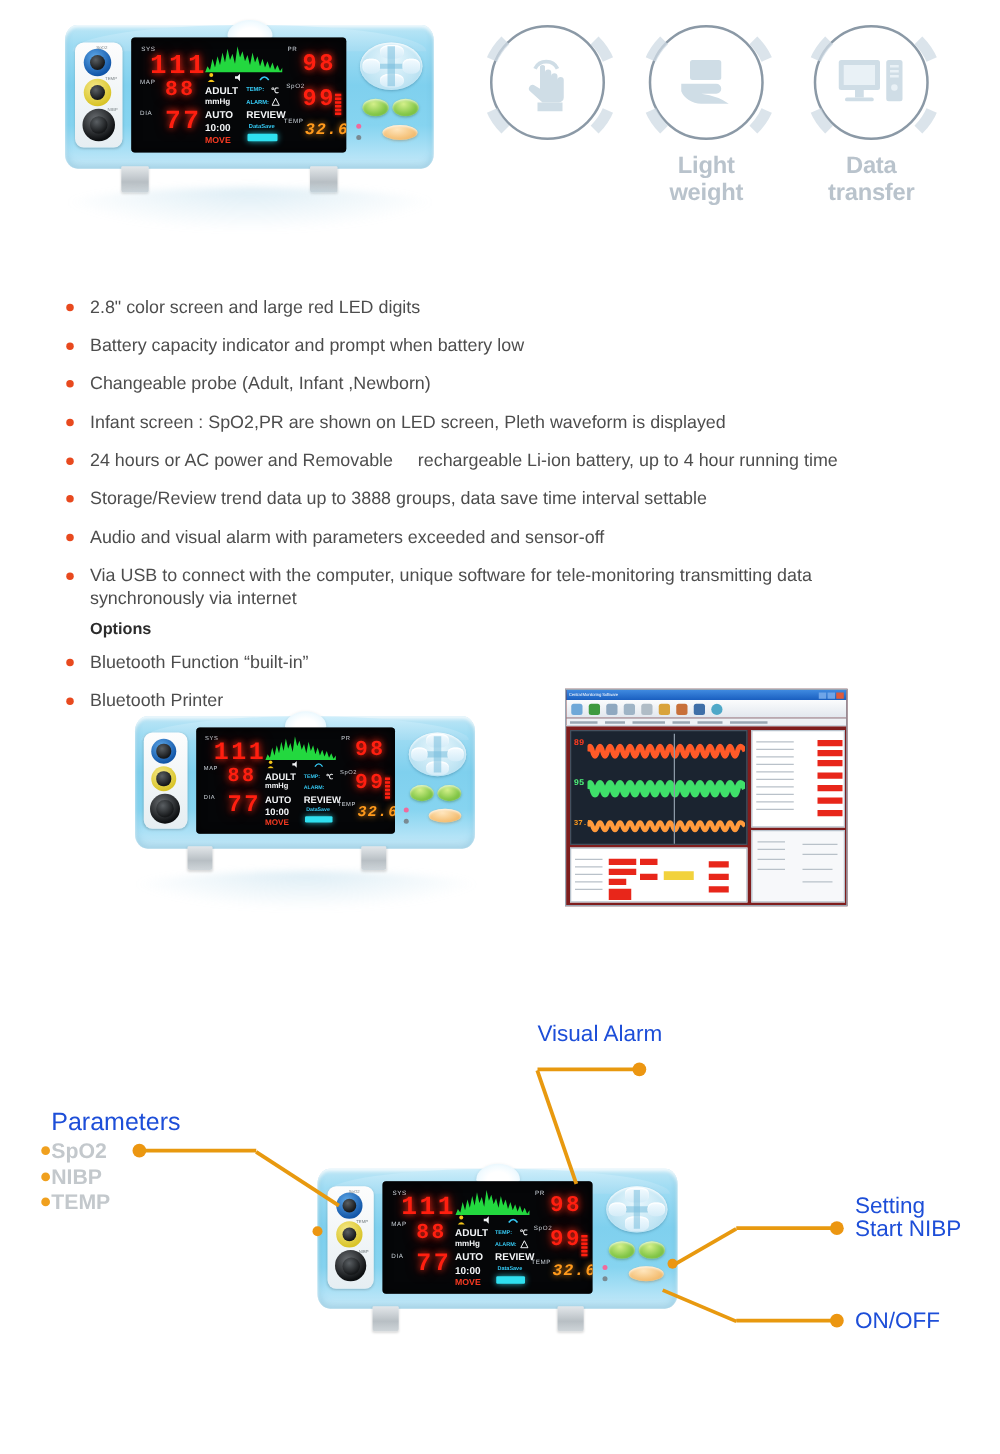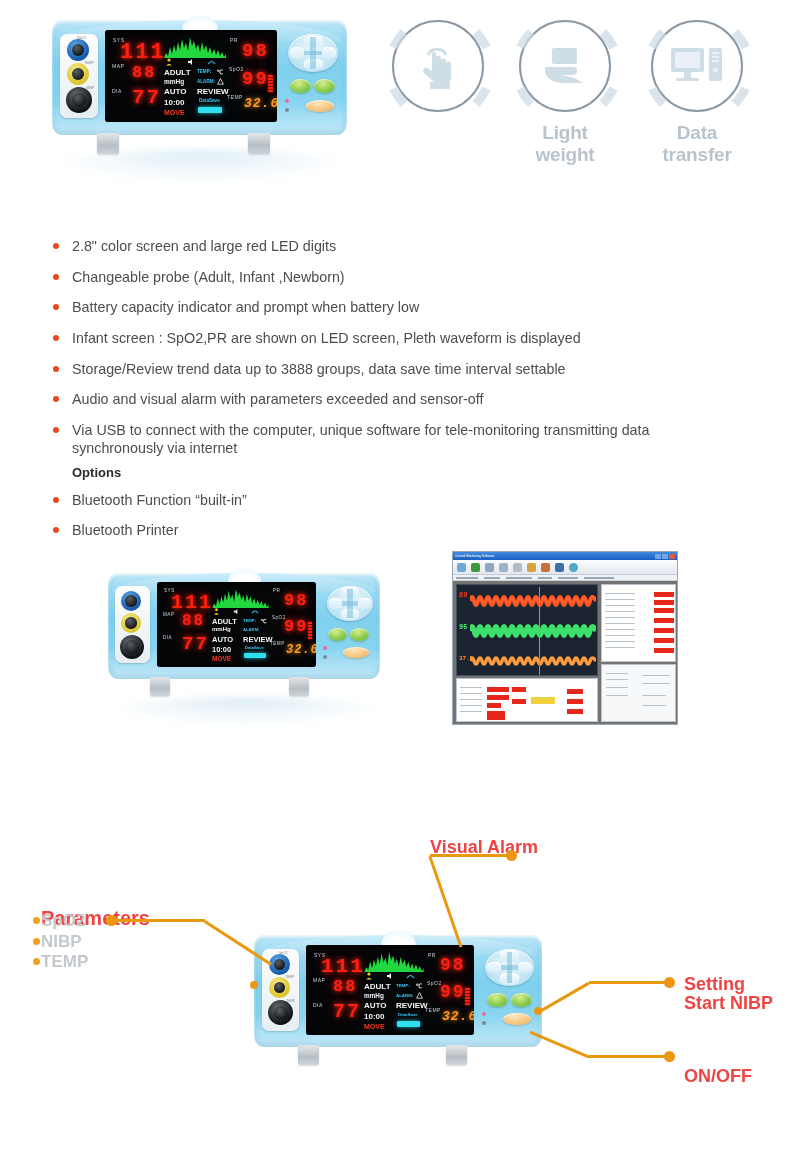--- a/index.html
+++ b/index.html
@@ -134,21 +134,21 @@
   .bullet-row .dot {
     position:absolute; left:3px; top:6px; width:6px; height:6px; border-radius:50%;
     background:#e8491e;
   }
   .options-head { position:relative; padding-left:22px; margin-bottom:11px;
                   color:#2b2b2b; font-size:13px; font-weight:700; }
 
   
   .sw {
     position:absolute; left:452px; top:551px; width:226px; height:174px;
-    background:#737373; border:1px solid #9aa7b4; overflow:hidden;
+    background:#7f1d1d; border:1px solid #9aa7b4; overflow:hidden;
   }
   .sw-title{ height:8px; background:linear-gradient(180deg,#3f8ae0,#1a5fc0);
              display:flex; align-items:center; padding:0 2px; }
   .sw-title .t{ color:#fff; font-size:3.4px; letter-spacing:-.1px; white-space:nowrap; }
   .sw-wbtns{ margin-left:auto; display:flex; gap:1px; }
   .sw-wbtns i{ width:6px; height:5px; background:#6fa5e8; display:block; }
   .sw-wbtns i:last-child{ background:#e05a3a; }
   .sw-toolbar{ height:15px; background:linear-gradient(180deg,#fbfcfd,#e2e7ee);
                display:flex; align-items:center; gap:5px; padding:0 4px;
                border-bottom:1px solid #c3ccd6; }
@@ -164,21 +164,21 @@
   .sw-right{ position:absolute; left:148px; top:32px; width:75px; height:78px;
              background:#fff; border:1px solid #b9c3cd; }
   .sw-right2{ position:absolute; left:148px; top:112px; width:75px; height:58px;
               background:#f7f8fa; border:1px solid #b9c3cd; }
   .sw-bottom{ position:absolute; left:3px; top:126px; width:142px; height:44px;
               background:#fff; border:1px solid #b9c3cd; }
   .redcell{ position:absolute; background:#e8261a; }
   .greyline{ position:absolute; background:#b9c1c9; height:1px; }
 
   
-  .callout-label{ position:absolute; color:#ef4444; font-weight:700; white-space:pre-line;margin-top:20px; }
+  .callout-label{ position:absolute; color:#1d4ed8; font-weight:400; white-space:pre-line; }
   .co-line{ position:absolute; background:#e8990f; height:2.6px; }
   .co-diag{ position:absolute; background:#e8990f; height:2.6px; transform-origin:0 50%; }
   .co-dot{ position:absolute; width:11px; height:11px; border-radius:50%; background:#ec9611; }
   .co-dot.sm{ width:8px; height:8px; }
   .param-bullet{ position:absolute; color:#c3c8cc; font-weight:700; font-size:17px; }
   .param-dot{ position:absolute; width:7px; height:7px; border-radius:50%; background:#f0a01e; }
 </style>
 </head>
 <body>
 
@@ -312,23 +312,24 @@
         <rect x="43" y="16" width="7" height="2" fill="#e9f1f6"></rect>
         <circle cx="46.5" cy="26" r="2.6" fill="#e9f1f6"></circle>
       </svg>
     </div>
   </div>
   <div class="feat-label">Data transfer</div>
 </div>
 
 <div class="bullets">
   <div class="bullet-row"><span class="dot"></span><span>2.8" color screen and large red LED digits</span></div>
+  <div class="bullet-row"><span class="dot"></span><span>Battery capacity indicator and prompt when battery low</span></div>
   <div class="bullet-row"><span class="dot"></span><span>Changeable probe (Adult, Infant ,Newborn)</span></div>
-  <div class="bullet-row"><span class="dot"></span><span>Battery capacity indicator and prompt when battery low</span></div>
   <div class="bullet-row"><span class="dot"></span><span>Infant screen : SpO2,PR are shown on LED screen, Pleth waveform is displayed</span></div>
+  <div class="bullet-row"><span class="dot"></span><span style="white-space:pre">24 hours or AC power and Removable     rechargeable Li-ion battery, up to 4 hour running time</span></div>
   <div class="bullet-row"><span class="dot"></span><span>Storage/Review trend data up to 3888 groups, data save time interval settable</span></div>
   <div class="bullet-row"><span class="dot"></span><span>Audio and visual alarm with parameters exceeded and sensor-off</span></div>
   <div class="bullet-row" style="margin-bottom:7px;"><span class="dot"></span><span style="white-space:pre-line">Via USB to connect with the computer, unique software for tele-monitoring  transmitting data
  synchronously via internet</span></div>
   <div class="options-head">Options</div>
   <div class="bullet-row"><span class="dot"></span><span>Bluetooth Function “built-in”</span></div>
   <div class="bullet-row"><span class="dot"></span><span>Bluetooth Printer</span></div>
 </div>
 
 <div class="device" style="left:108px; top:573px; width:272px; height:106px;">

